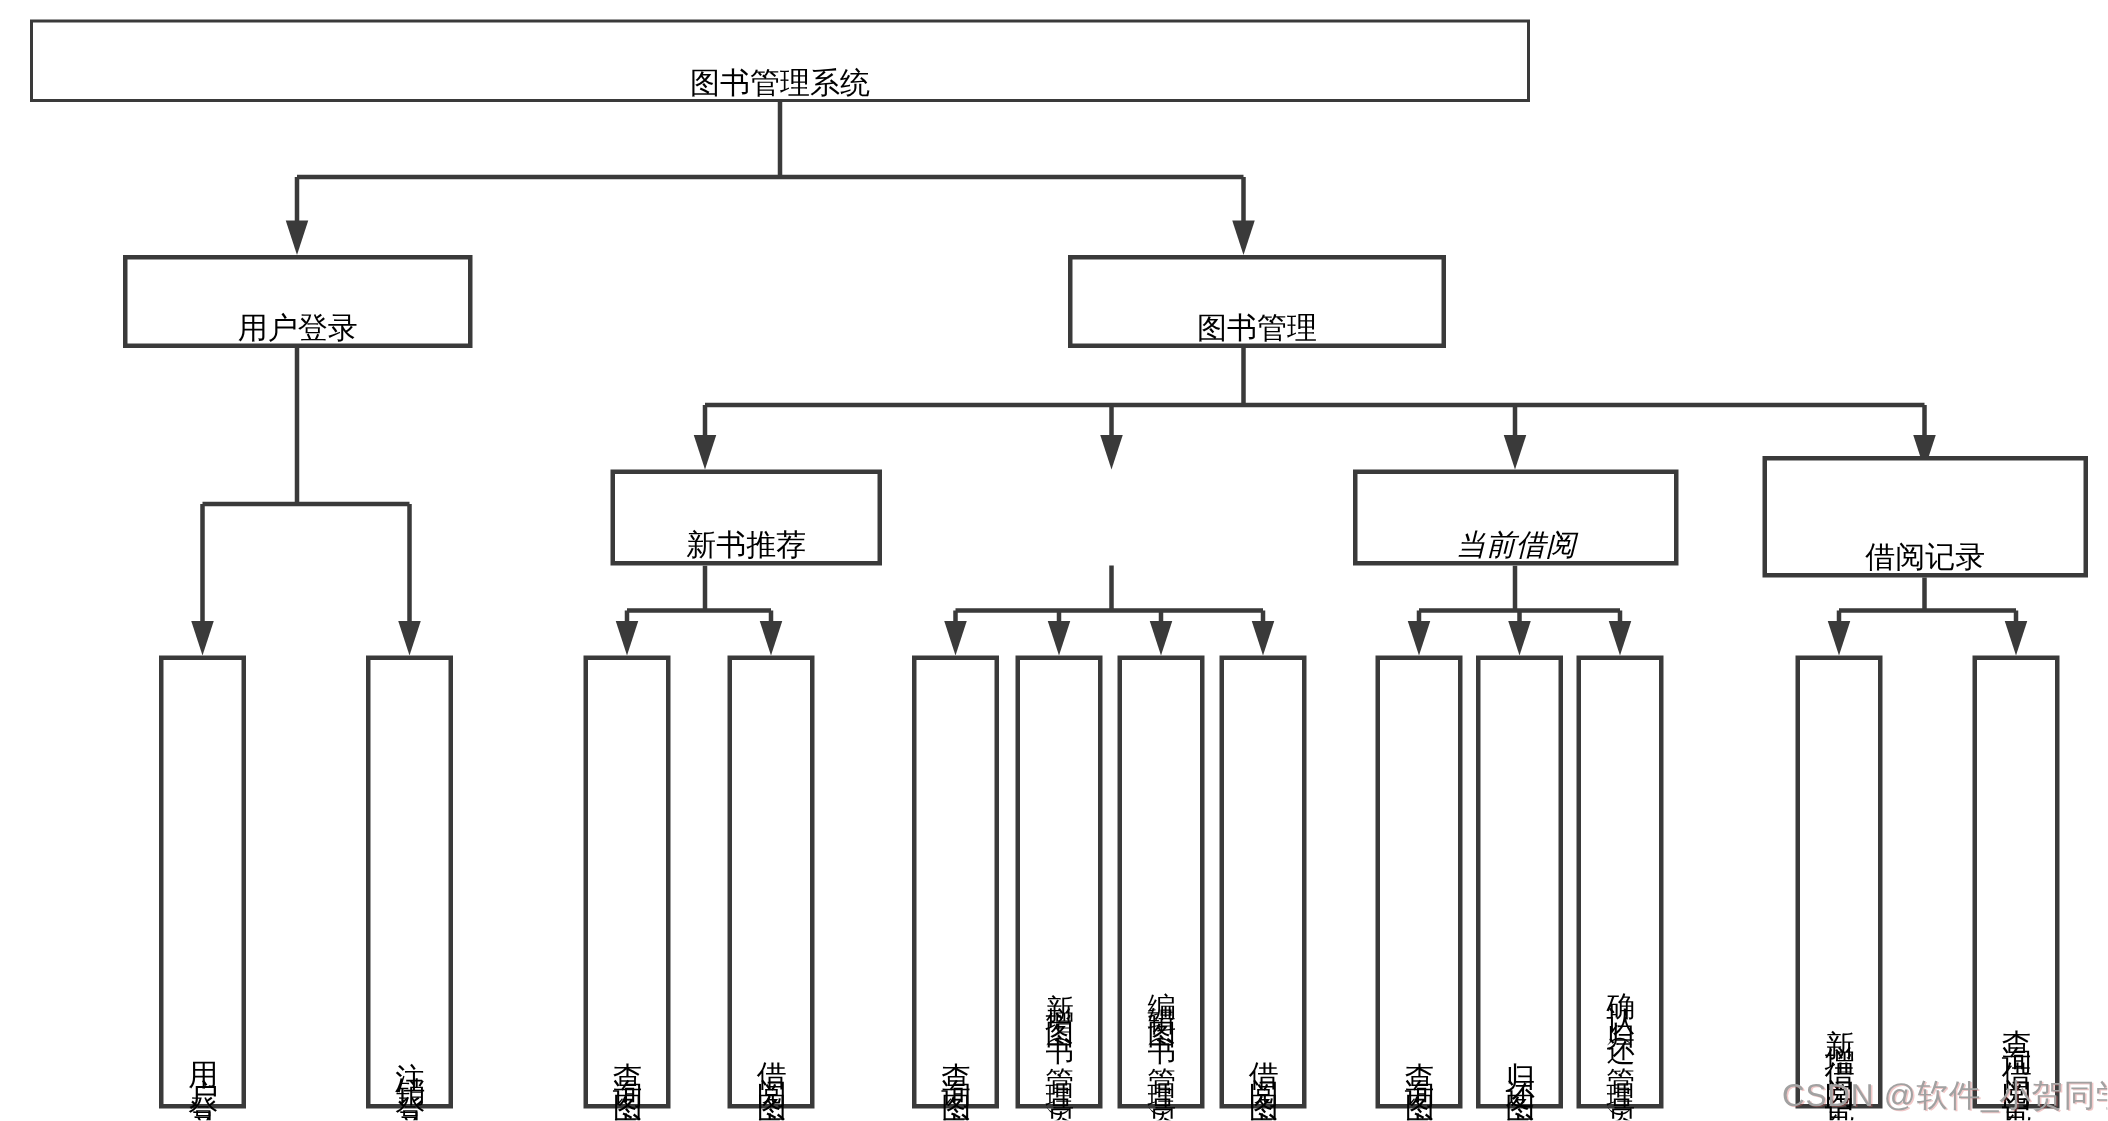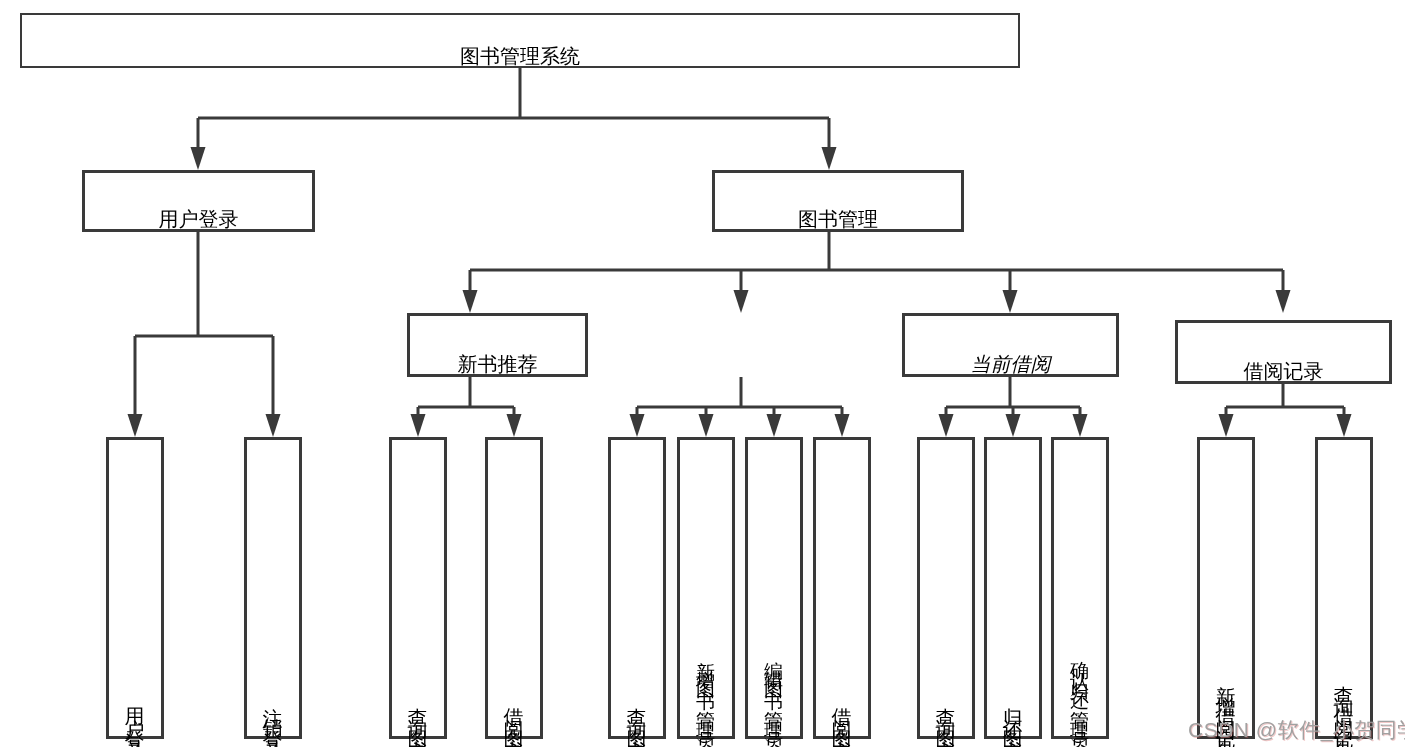--- a/index.html
+++ b/index.html
@@ -118,21 +118,21 @@
   <div class="node" style="left:712px; top:170px; width:252px; height:62px;">
     <span>图书管理</span>
   </div>
 
   <div class="node" style="left:363px; top:313px; width:181px; height:64px;margin-left:44px;">
     <span>新书推荐</span>
   </div>
   <div class="node" style="left:902px; top:313px; width:217px; height:64px;font-style:italic;">
     <span>当前借阅</span>
   </div>
-  <div class="node" style="left:1175px; top:320px; width:217px; height:64px;">
+  <div class="node" style="left:1175px; top:304px; width:217px; height:81px;">
     <span>借阅记录</span>
   </div>
 
   <div class="node node--leaf" style="left:106px; top:437px; width:58px; height:302px;">
     <span class="vtext">用户登录</span>
   </div>
   <div class="node node--leaf" style="left:244px; top:437px; width:58px; height:302px;">
     <span class="vtext">注销登录</span>
   </div>
 

